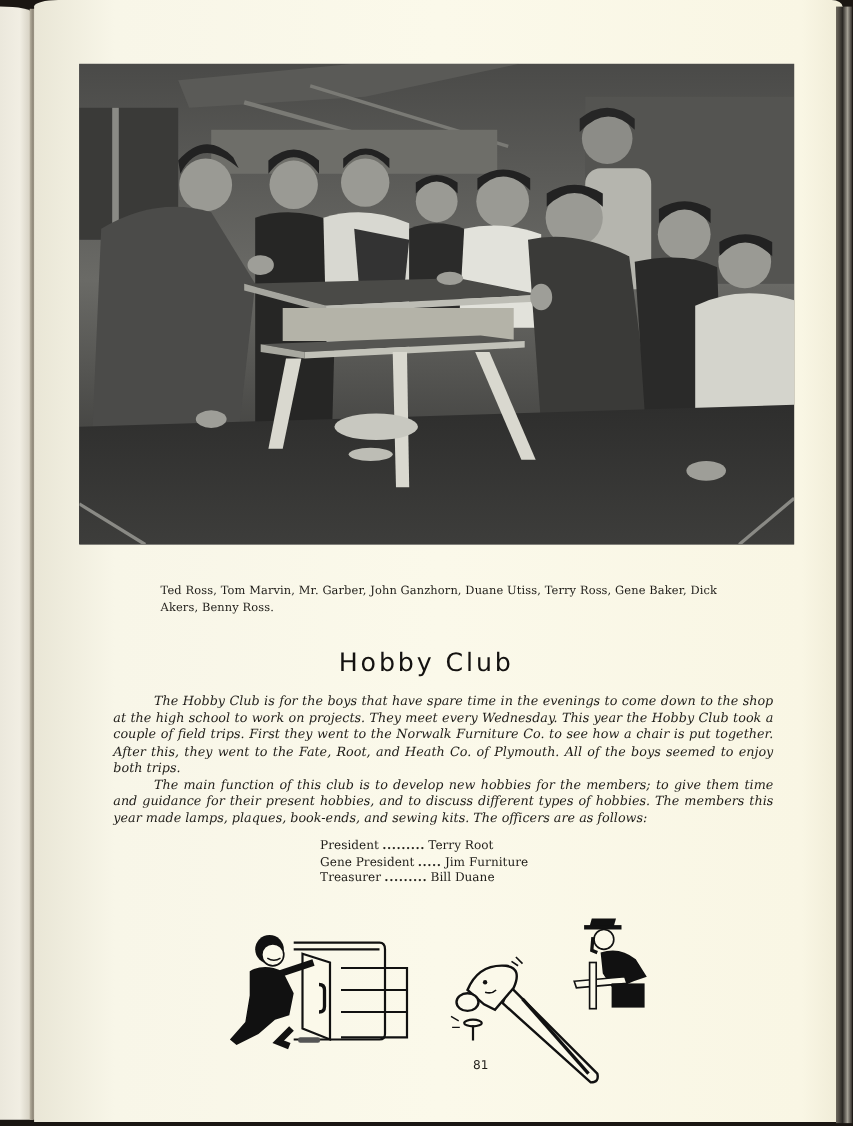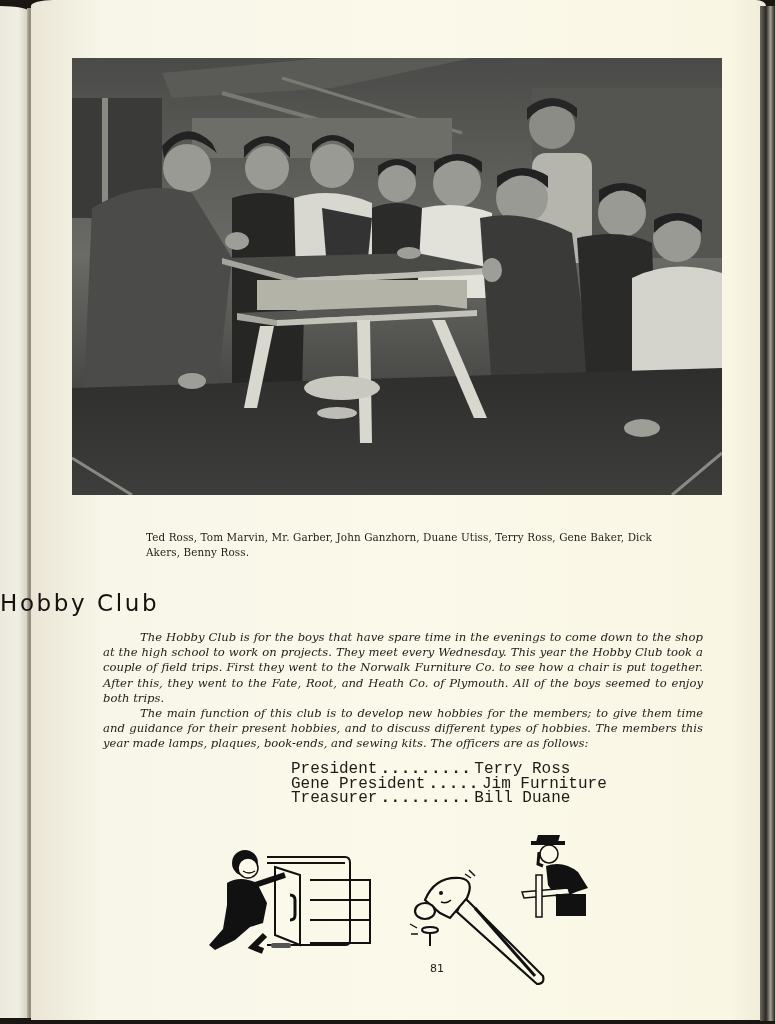--- a/index.html
+++ b/index.html
@@ -34,32 +34,32 @@
     background: #3a3a3a; overflow: hidden;
   }
   .photo svg { display: block; }
   
   .caption {
     position: absolute; left: 146px; top: 510px; width: 510px;
     font-size: 10.4px; line-height: 15px; color: #1e1c18; letter-spacing: 0.1px; margin-top: 20px;
   }
   .title {
     position: absolute; left: 0; width: 775px; top: 590px;
-    text-align: left;
+    text-align: center;
     font-family: "DejaVu Sans", "Liberation Sans", sans-serif;
     font-size: 23px; letter-spacing: 2.6px; color: #141210; font-weight: normal;
   }
   .body-text {
     position: absolute; left: 103px; top: 630px; width: 600px;
     font-size: 11.6px; line-height: 15.2px; color: #1e1c18; font-style: italic;
   }
   .body-text p { margin: 0; text-indent: 37px; text-align: justify; text-align-last: left; }
   .officers {
     position: absolute; left: 291px; top: 762px;
-    font-size: 16px; line-height: 14.6px; color: #1e1c18; font-family: Liberation Mono, monospace;
+    font-size: 11px; line-height: 14.6px; color: #1e1c18;
   }
   .officer-row { display: flex; white-space: nowrap; }
   .officer-role { display: inline-block; }
   .officer-dots { display: inline-block; letter-spacing: 0.5px; padding: 0 3px; font-weight: bold; }
   .page-number {
     position: absolute; left: 390px; top: 962px;
     font-family: "DejaVu Sans", "Liberation Sans", sans-serif;
     font-size: 11px; color: #1e1c18; margin-left: 40px;
   }
   .cartoon { position: absolute; }
@@ -164,21 +164,21 @@
 
 <div class="body-text">
   <p>The Hobby Club is for the boys that have spare time in the evenings to come down to the shop at the high school to work on projects. They meet every Wednesday. This year the Hobby Club took a couple of field trips. First they went to the Norwalk Furniture Co. to see how a chair is put together. After this, they went to the Fate, Root, and Heath Co. of Plymouth. All of the boys seemed to enjoy both trips.</p>
   <p>The main function of this club is to develop new hobbies for the members; to give them time and guidance for their present hobbies, and to discuss different types of hobbies. The members this year made lamps, plaques, book-ends, and sewing kits. The officers are as follows:</p>
 </div>
 
 <div class="officers">
   <div class="officer-row">
     <span class="officer-role">President</span>
     <span class="officer-dots">.........</span>
-    <span class="officer-name">Terry Ross</span>
+    <span class="officer-name">Terry Root</span>
   </div>
   <div class="officer-row">
     <span class="officer-role">Gene President</span>
     <span class="officer-dots">.....</span>
     <span class="officer-name">Jim Furniture</span>
   </div>
   <div class="officer-row">
     <span class="officer-role">Treasurer</span>
     <span class="officer-dots">.........</span>
     <span class="officer-name">Bill Duane</span>

